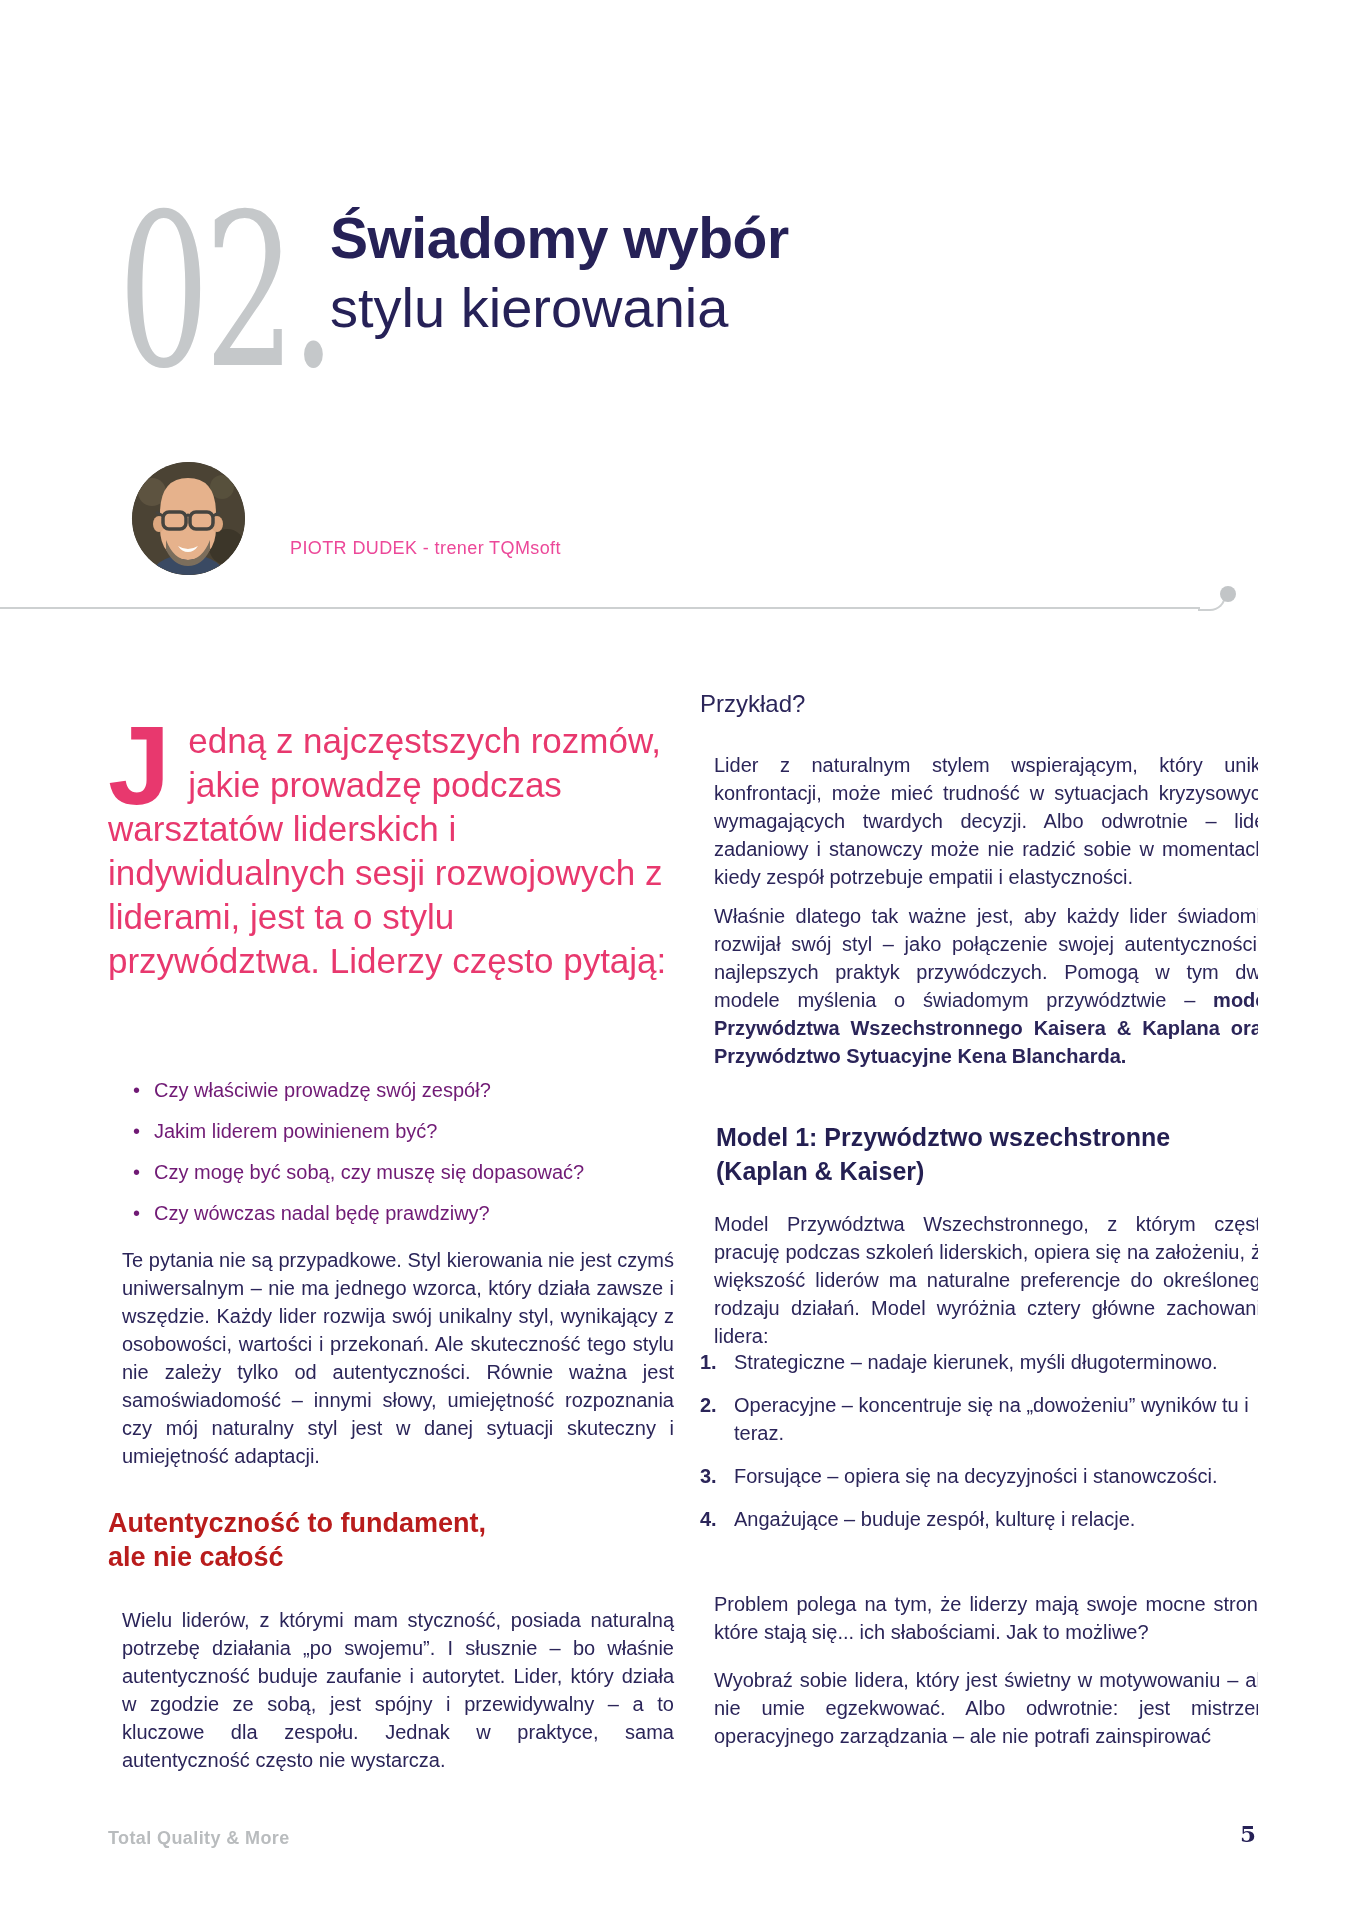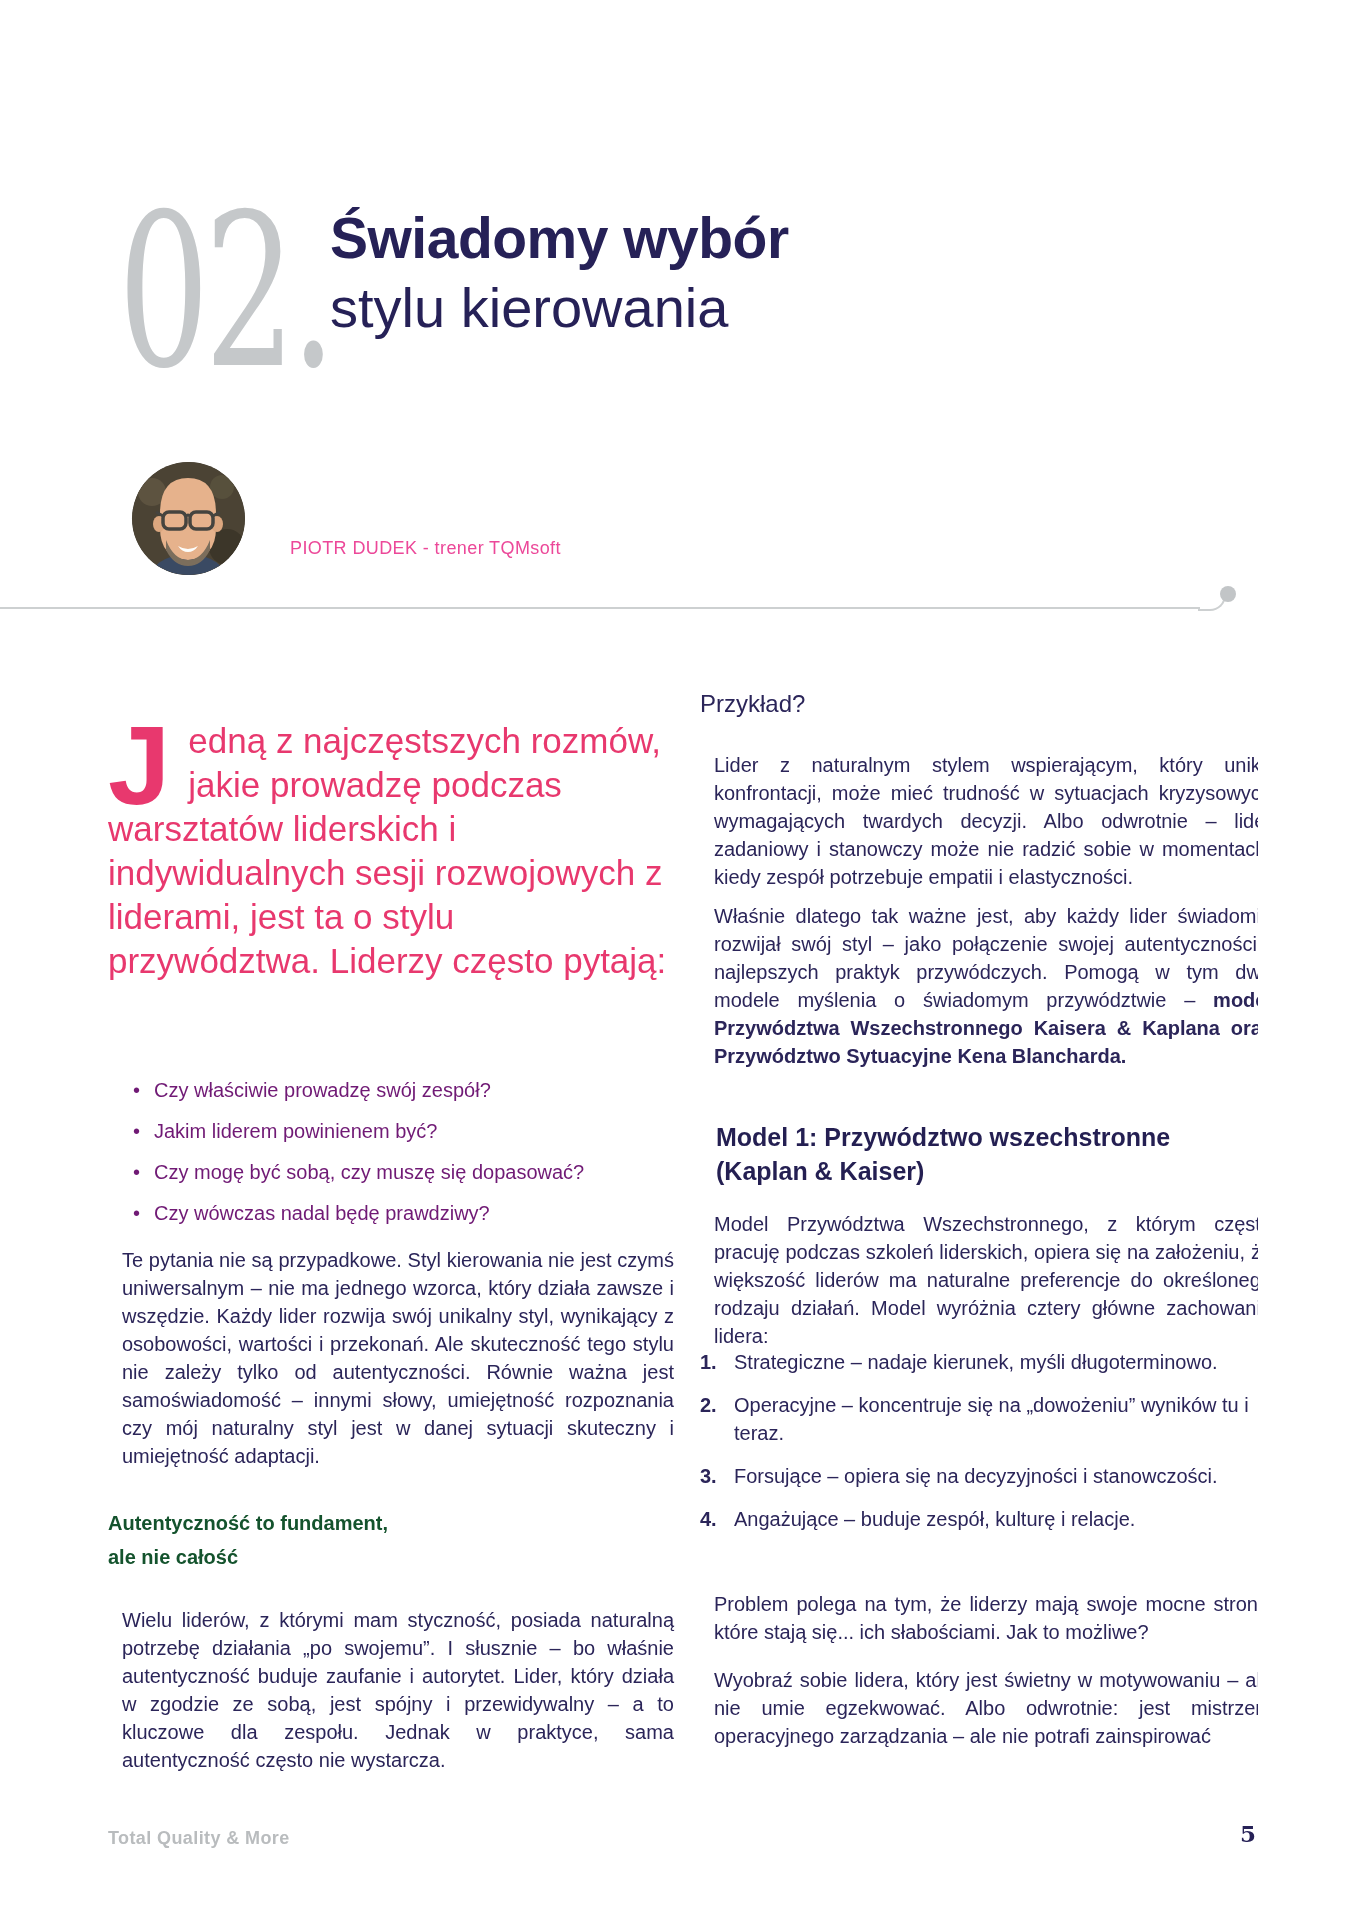--- a/index.html
+++ b/index.html
@@ -32,22 +32,22 @@
   .dropcap{float:left;font-size:112px;line-height:82px;font-weight:bold;margin:6px 18px 0 0;}
 
   .bullets{position:absolute;left:108px;top:1062px;width:552px;margin:16px;padding:0;
         list-style:none;color:#701a75;font-size:20px;line-height:24px;}
   .bullets li{position:relative;margin-bottom:17px;padding-left:30px;}
   .bullets li::before{content:"•";position:absolute;left:9px;top:0;}
 
   .body-para{position:absolute;left:108px;width:552px;margin:14px;color:#2b2559;
         font-size:20px;line-height:28px;text-align:justify;}
   .lpara1{top:1232px;}
-  .subheading{position:absolute;left:108px;top:1506px;margin:0;font-size:20px;font-weight:bold;
-        color:#14532d;line-height:34px;}
+  .subheading{position:absolute;left:108px;top:1506px;margin:0;font-size:27px;font-weight:bold;
+        color:#b91c1c;line-height:34px;}
   .subheading span{display:block;}
   .lpara2{top:1592px;}
 
   
   .rcol{left:700px;width:558px;}
   .example{position:absolute;left:700px;top:690px;margin:0;font-size:24px;color:#2b2559;text-align:left;}
   .rpara1{top:737px;}
   .rpara2{top:888px;}
   .rpara2 .bold{font-weight:bold;}
   .rheading{position:absolute;left:700px;top:1104px;margin:16px;font-size:25px;font-weight:bold;

